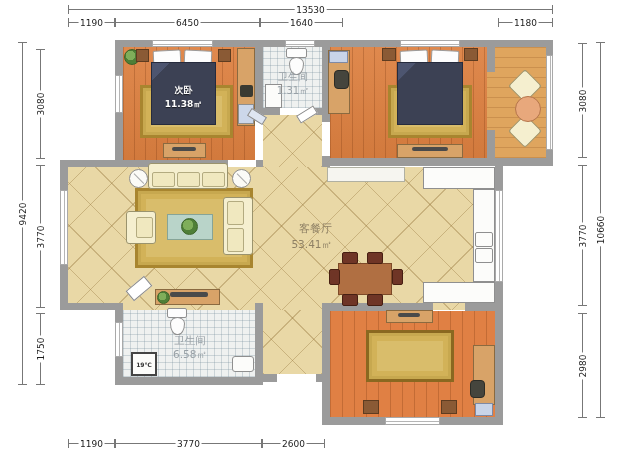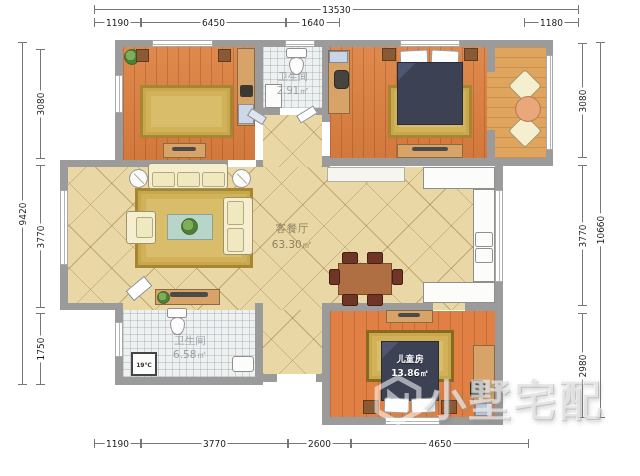--- a/index.html
+++ b/index.html
@@ -41,24 +41,24 @@
   .white-box{position:absolute;background:#fcfcfa;border:1px solid #8f8f8f;}
   .plant{position:absolute;border-radius:50%;background:radial-gradient(circle at 40% 40%,#7fae5a 0 40%,#4e7f37 41% 100%);border:1px solid #3c6428;}
   .roundtbl{position:absolute;border-radius:50%;background:#fbfbf7;border:1px solid #8f8f8f;}
   .roundtbl::after{content:"";position:absolute;left:10%;top:48%;width:80%;height:1px;background:#aaa;transform:rotate(45deg);}
   .dchair{position:absolute;background:#6f3526;border:1px solid #471f12;border-radius:2px;}
   .glass{position:absolute;background:#b9d4c9;border:1px solid #86a497;}
   .leaf{position:absolute;background:#fff;border:1px solid #8a8a8a;}
   
   .bedlabel{position:absolute;color:#fff;font-weight:bold;text-align:center;font-size:9px;line-height:1.5;text-shadow:0 1px 1px rgba(0,0,0,.6);}
   .graylabel{position:absolute;color:#98a0a6;text-align:center;font-size:10px;line-height:1.35;}
-  .livlabel{position:absolute;color:#8f8165;text-align:center;font-size:11px;line-height:1.35;}
+  .livlabel{position:absolute;color:#8f8165;text-align:right;font-size:11px;line-height:1.35;}
   
   .dh{position:absolute;height:9px;border-left:1px solid #777;border-right:1px solid #777;
-      background:linear-gradient(#777,#777) center/100% 1px no-repeat;margin-left:26px;}
+      background:linear-gradient(#777,#777) center/100% 1px no-repeat;}
   .dh>span{position:absolute;left:50%;top:50%;transform:translate(-50%,-50%);background:#fff;
       padding:0 2px;font-size:9px;color:#1c1c1c;white-space:nowrap;}
   .dv{position:absolute;width:9px;border-top:1px solid #777;border-bottom:1px solid #777;
       background:linear-gradient(#777,#777) center/1px 100% no-repeat;}
   .dv>span{position:absolute;left:50%;top:50%;transform:translate(-50%,-50%) rotate(-90deg);background:#fff;
       padding:0 2px;font-size:9px;color:#1c1c1c;white-space:nowrap;}
   
   .watermark{position:absolute;left:372px;top:372px;display:flex;align-items:center;z-index:60;pointer-events:none;}
   .watermark .wm-text{font-size:42px;font-weight:bold;letter-spacing:3px;color:rgba(255,255,255,.55);
       text-shadow:1px 1px 0 rgba(165,165,165,.55),2px 3px 4px rgba(120,120,120,.35);}
@@ -115,32 +115,41 @@
   <div class="win v" style="left:60px;top:190px;width:8px;height:75px"></div>
   <div class="win v" style="left:115px;top:322px;width:8px;height:35px"></div>
   <div class="win v" style="left:546px;top:55px;width:7px;height:95px"></div>
   <div class="win v" style="left:495px;top:190px;width:8px;height:92px"></div>
   <div class="win h" style="left:385px;top:417px;width:55px;height:8px"></div>
 
   <div class="rug" style="left:140px;top:85px;width:93px;height:53px"></div>
   <div class="plant" style="left:124px;top:49px;width:16px;height:16px"></div>
   <div class="brown" style="left:136px;top:49px;width:13px;height:13px"></div>
   <div class="brown" style="left:218px;top:49px;width:13px;height:13px"></div>
+  <div class="bed" style="left:151px;top:48px;width:65px;height:77px">
+    <div class="pillow" style="left:2px;top:2px;width:28px;height:16px;transform:rotate(-3deg)"></div>
+    <div class="pillow" style="left:33px;top:2px;width:28px;height:16px;transform:rotate(3deg)"></div>
+    <div class="blanket" style="left:0;top:14px;width:65px;height:63px"></div>
+    <div class="bedlabel" style="left:0;top:36px;width:65px">
+      <div>次卧</div>
+      <div>11.38㎡</div>
+    </div>
+  </div>
   <div class="tan" style="left:237px;top:48px;width:18px;height:78px"></div>
   <div class="abs" style="left:240px;top:85px;width:13px;height:12px;background:#3a3a32;border-radius:2px"></div>
   <div class="white-box" style="left:238px;top:104px;width:16px;height:20px;background:#ccd7ea"></div>
   <div class="tan" style="left:163px;top:143px;width:43px;height:15px"></div>
   <div class="tvbar" style="left:172px;top:147px;width:24px;height:4px"></div>
 
   <div class="toilet-tank" style="left:286px;top:48px;width:21px;height:10px"></div>
   <div class="toilet-bowl" style="left:289px;top:57px;width:15px;height:18px"></div>
   <div class="white-box" style="left:265px;top:84px;width:17px;height:24px"></div>
   <div class="graylabel" style="left:264px;top:70px;width:58px">
     <div>卫生间</div>
-    <div>2.91㎡</div>
+    <div>1.31㎡</div>
   </div>
   <div class="leaf" style="left:297px;top:110px;width:20px;height:9px;transform:rotate(-32deg)"></div>
   <div class="leaf" style="left:248px;top:112px;width:18px;height:9px;transform:rotate(32deg);background:#dfe6f2"></div>
 
   <div class="tan" style="left:328px;top:50px;width:22px;height:64px"></div>
   <div class="abs" style="left:329px;top:51px;width:19px;height:12px;background:#c8d4e8;border:1px solid #7e8aa5"></div>
   <div class="abs" style="left:334px;top:70px;width:15px;height:19px;background:#45453d;border-radius:4px;border:1px solid #2c2c26"></div>
   <div class="rug" style="left:388px;top:85px;width:84px;height:53px"></div>
   <div class="brown" style="left:382px;top:48px;width:14px;height:13px"></div>
   <div class="brown" style="left:464px;top:48px;width:14px;height:13px"></div>
@@ -168,21 +177,21 @@
     <div class="cush" style="left:3px;top:3px;width:17px;height:24px"></div>
     <div class="cush" style="left:3px;top:30px;width:17px;height:24px"></div>
   </div>
   <div class="cream" style="left:126px;top:211px;width:30px;height:33px">
     <div class="cush" style="left:9px;top:5px;width:17px;height:21px"></div>
   </div>
   <div class="glass" style="left:167px;top:214px;width:46px;height:26px"></div>
   <div class="plant" style="left:181px;top:218px;width:17px;height:17px"></div>
   <div class="livlabel" style="left:252px;top:222px;width:80px">
     <div>客餐厅</div>
-    <div style="font-size:10.5px">63.30㎡</div>
+    <div style="font-size:10.5px">53.41㎡</div>
   </div>
   <div class="tan" style="left:155px;top:289px;width:65px;height:16px"></div>
   <div class="tvbar" style="left:170px;top:292px;width:38px;height:5px"></div>
   <div class="plant" style="left:157px;top:291px;width:13px;height:13px"></div>
   <div class="leaf" style="left:127px;top:282px;width:24px;height:13px;transform:rotate(-40deg)"></div>
 
   <div class="abs" style="left:338px;top:263px;width:54px;height:32px;background:#b06f42;border:1px solid #7d4a28"></div>
   <div class="dchair" style="left:342px;top:252px;width:16px;height:12px"></div>
   <div class="dchair" style="left:367px;top:252px;width:16px;height:12px"></div>
   <div class="dchair" style="left:342px;top:294px;width:16px;height:12px"></div>
@@ -206,61 +215,49 @@
   <div class="white-box" style="left:131px;top:352px;width:26px;height:24px;border:2px solid #444">
     <div style="position:absolute;left:0;top:7px;width:100%;text-align:center;font-size:6px;color:#333;font-weight:bold">19℃</div>
   </div>
   <div class="white-box" style="left:232px;top:356px;width:22px;height:16px;border-radius:3px"></div>
 
   <div class="rug" style="left:366px;top:330px;width:88px;height:52px;border-color:#8a6820"></div>
   <div class="tan" style="left:386px;top:310px;width:47px;height:13px"></div>
   <div class="tvbar" style="left:398px;top:313px;width:22px;height:4px"></div>
   <div class="brown" style="left:363px;top:400px;width:16px;height:14px"></div>
   <div class="brown" style="left:441px;top:400px;width:16px;height:14px"></div>
-  <div class="bed" style="left:381px;top:341px;width:58px;height:75px">
-    <div class="blanket" style="left:0;top:0;width:58px;height:60px"></div>
-    <div class="pillow" style="left:3px;top:57px;width:25px;height:15px;transform:rotate(3deg)"></div>
-    <div class="pillow" style="left:30px;top:57px;width:25px;height:15px;transform:rotate(-3deg)"></div>
-    <div class="bedlabel" style="left:0;top:12px;width:58px">
-      <div>儿童房</div>
-      <div>13.86㎡</div>
-    </div>
-  </div>
   <div class="tan" style="left:473px;top:345px;width:22px;height:60px"></div>
   <div class="abs" style="left:470px;top:380px;width:15px;height:18px;background:#45453d;border-radius:4px;border:1px solid #2c2c26"></div>
   <div class="abs" style="left:475px;top:403px;width:18px;height:13px;background:#c8d4e8;border:1px solid #7e8aa5"></div>
 
   <div class="dh" style="left:68px;top:5px;width:485px">
       <span>13530</span>
     </div>
   <div class="dh" style="left:68px;top:18px;width:47px">
       <span>1190</span>
     </div>
   <div class="dh" style="left:115px;top:18px;width:145px">
       <span>6450</span>
     </div>
-  <div class="dh" style="left:260px;top:18px;width:54px">
+  <div class="dh" style="left:260px;top:18px;width:83px">
       <span>1640</span>
     </div>
   <div class="dh" style="left:498px;top:18px;width:55px">
       <span>1180</span>
     </div>
 
   <div class="dh" style="left:68px;top:439px;width:47px">
       <span>1190</span>
     </div>
   <div class="dh" style="left:115px;top:439px;width:147px">
       <span>3770</span>
     </div>
   <div class="dh" style="left:262px;top:439px;width:63px">
       <span>2600</span>
     </div>
-  <div class="dh" style="left:325px;top:439px;width:178px">
-      <span>4650</span>
-    </div>
 
   <div class="dv" style="left:18px;top:42px;height:343px">
       <span>9420</span>
     </div>
   <div class="dv" style="left:36px;top:49px;height:110px">
       <span>3080</span>
     </div>
   <div class="dv" style="left:36px;top:165px;height:143px">
       <span>3770</span>
     </div>
@@ -274,21 +271,14 @@
   <div class="dv" style="left:578px;top:165px;height:141px">
       <span>3770</span>
     </div>
   <div class="dv" style="left:578px;top:313px;height:105px">
       <span>2980</span>
     </div>
   <div class="dv" style="left:596px;top:42px;height:376px">
       <span>10660</span>
     </div>
 
-  <div class="watermark">
-    <svg width="52" height="52" viewBox="0 0 60 60">
-      <polygon points="30,4 54,17 54,43 30,56 6,43 6,17" fill="none" stroke="rgba(255,255,255,0.55)" stroke-width="6"></polygon>
-      <polyline points="20,38 20,22 40,38 40,22" fill="none" stroke="rgba(255,255,255,0.55)" stroke-width="5"></polyline>
-    </svg>
-    <span class="wm-text">小墅宅配</span>
-  </div>
 
 </div>
 
 </body></html>

